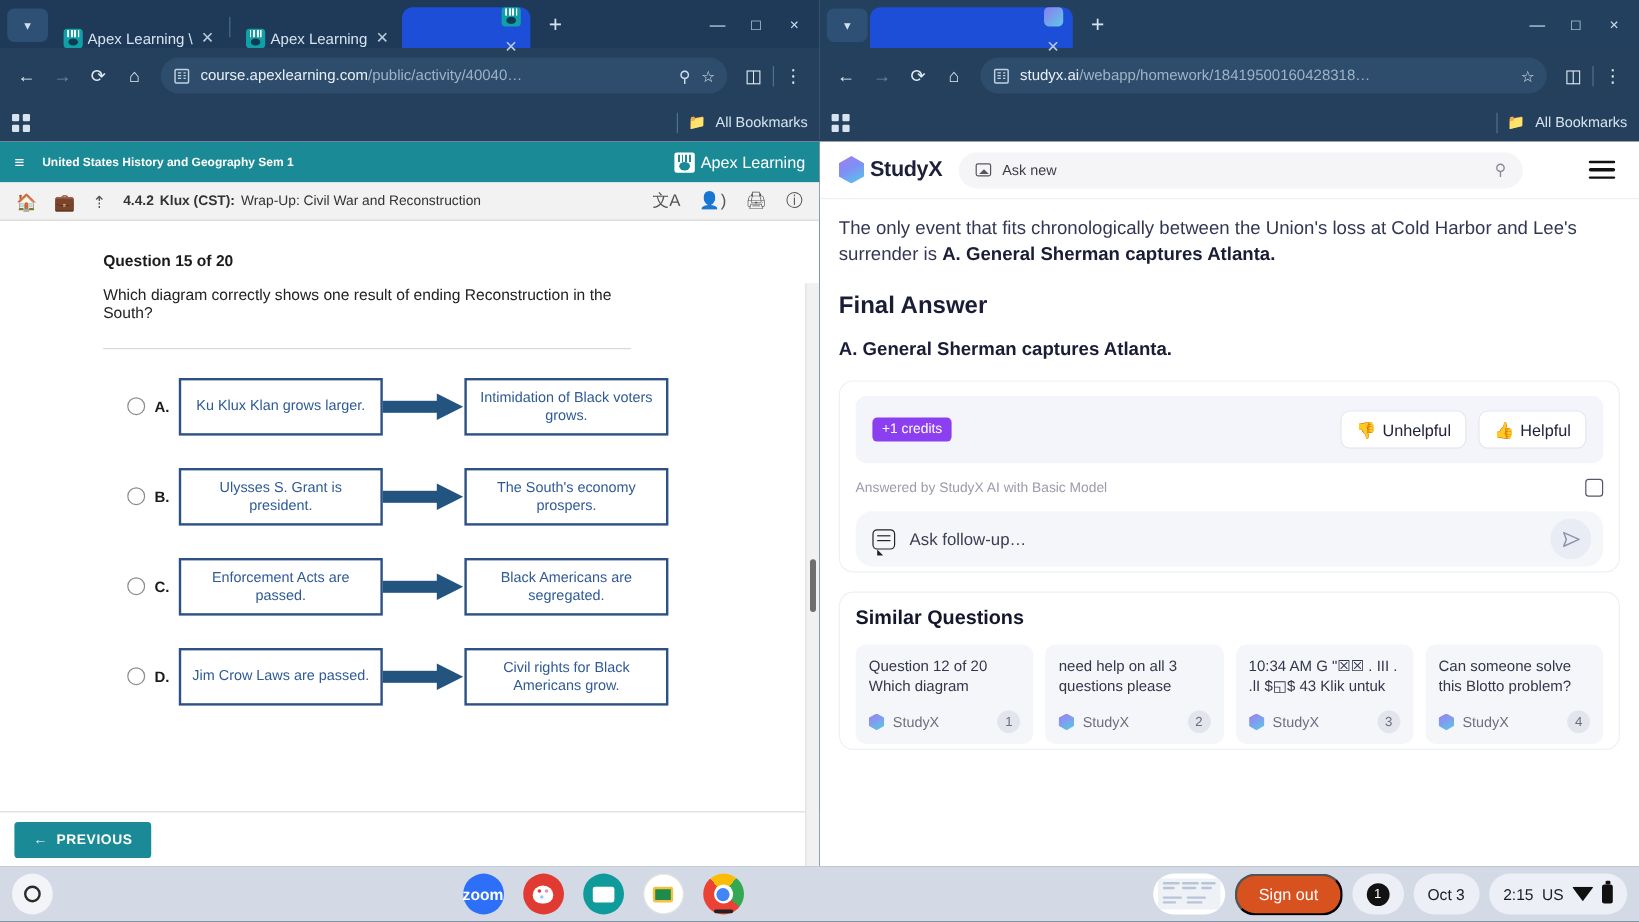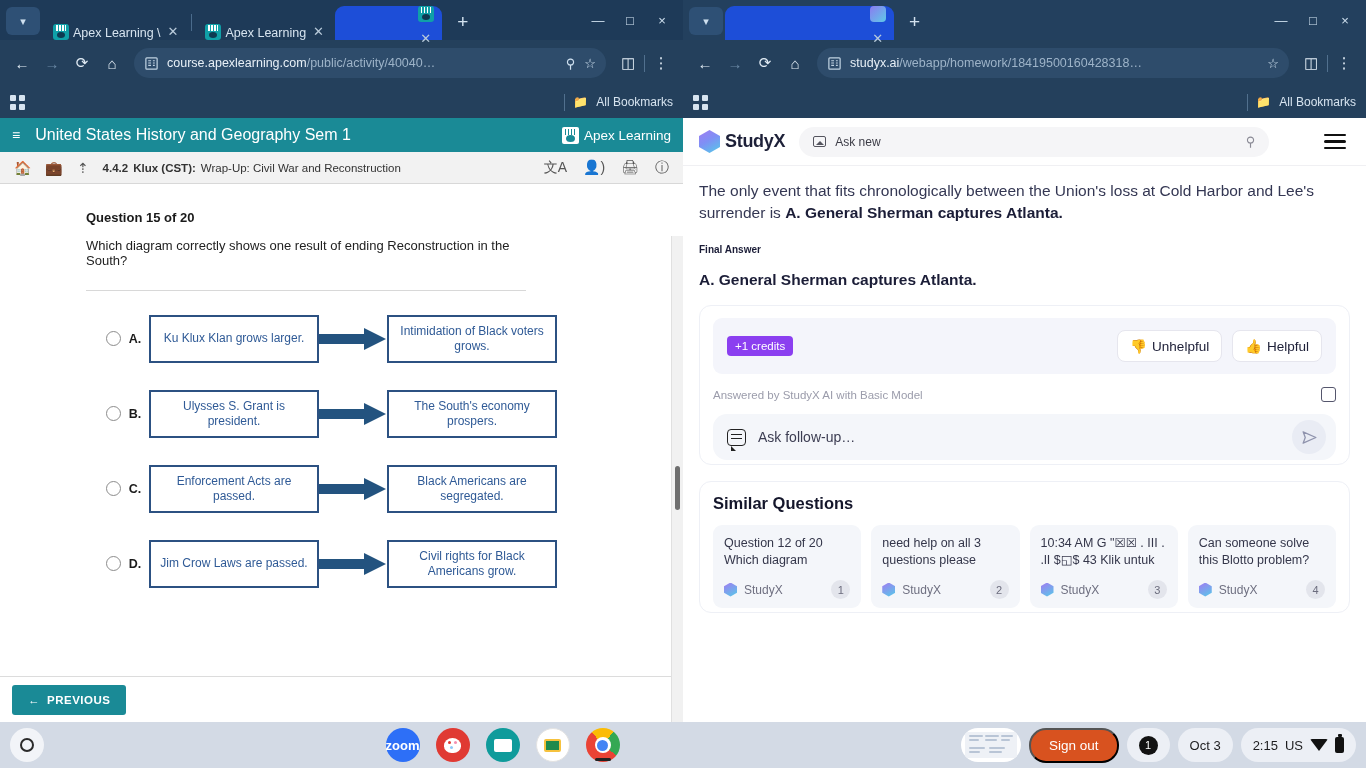--- a/index.html
+++ b/index.html
@@ -60,21 +60,21 @@
   .bb-grid { display: grid; grid-template-columns: 6px 6px; grid-template-rows: 6px 6px; gap: 3px; }
   .bb-grid i { background: #d7e4f0; display: block; border-radius: 1px; }
   .bb-right { margin-left: auto; display: flex; align-items: center; gap: 8px; }
   .bb-divider { width: 1px; height: 17px; background: #51708e; }
 
   
   .apex-page { position: absolute; left: 0; right: 0; top: 118px; bottom: 0; background: #fff; overflow: hidden; }
   .apex-top { height: 34px; background: #1a8a96; display: flex; align-items: center; padding: 0 12px;
               color: #fff; }
   .apex-ham { font-size: 14px; margin-right: 14px; letter-spacing: 1px; }
-  .apex-course { font-size: 16px; font-weight: normal; }
+  .apex-course { font-size: 10px; font-weight: bold; }
   .apex-brand { margin-left: auto; display: flex; align-items: center; gap: 5px; font-size: 13.5px; }
   .apex-logo-mark { width: 17px; height: 17px; background: #fff; border-radius: 2px; position: relative; }
   .apex-logo-mark::after{content:"";position:absolute;left:4px;top:8px;width:9px;height:7px;border-radius:50%;background:#1a8a96;}
   .apex-logo-mark::before{content:"";position:absolute;left:3px;top:2px;width:11px;height:6px;
      background:repeating-linear-gradient(90deg,#1a8a96 0 1.5px, transparent 1.5px 3px);}
 
   .apex-subbar { height: 32px; background: #f2f2f2; border-bottom: 1px solid #d8d8d8;
                  display: flex; align-items: center; padding: 0 14px; gap: 14px; color: #4a4a4a; }
   .apex-subbar .sb-ico { font-size: 14px; color: #555; display:flex; align-items:center; }
   .apex-crumb { font-size: 11.5px; color: #333; display: flex; gap: 5px; align-items: baseline; }
@@ -131,21 +131,21 @@
   .sx-ask .mag { color: #8b8b96; font-size: 13px; }
   .sx-imgico { width: 13px; height: 11px; border: 1.4px solid #55555f; border-radius: 2px; position: relative; flex:0 0 13px;}
   .sx-imgico::after { content:""; position:absolute; left:1.5px; bottom:1px; width:0;height:0;
      border-left:4px solid transparent;border-right:4px solid transparent;border-bottom:4px solid #55555f;}
   .sx-burger { margin-left: auto; display: flex; flex-direction: column; gap: 4px; padding: 4px; }
   .sx-burger i { width: 22px; height: 2.4px; background: #111; display: block; border-radius: 2px; }
 
   .sx-body { padding: 14px 16px 0; color: #2b2d42; }
   .sx-para { font-size: 15.5px; line-height: 1.42; color: #343753; }
   .sx-para b { color: #1b1d37; }
-  .sx-h { font-size: 10px; font-weight: bold; color: #1b1d37; margin-top: 20px; }
+  .sx-h { font-size: 20px; font-weight: bold; color: #1b1d37; margin-top: 20px; }
   .sx-ans { font-size: 15.5px; font-weight: bold; color: #1b1d37; margin-top: 16px; }
 
   .sx-card { margin-top: 16px; border: 1px solid #eef0f6; border-radius: 12px; padding: 12px 13px 4px; }
   .sx-feedback { background: #f4f5fb; border-radius: 9px; padding: 12px 14px; display: flex; align-items: center; }
   .credits { background: #8b3ff0; color: #fff; font-size: 11.5px; border-radius: 4px; padding: 4px 8px; }
   .fb-btns { margin-left: auto; display: flex; gap: 10px; }
   .fb-btn { background: #fff; border: 1px solid #e6e6ee; border-radius: 8px; padding: 7px 12px;
             font-size: 13.5px; color: #20223a; display: flex; align-items: center; gap: 5px; }
   .sx-meta { display: flex; align-items: center; margin-top: 13px; }
   .sx-meta .txt { font-size: 11.5px; color: #9b9cab; }

